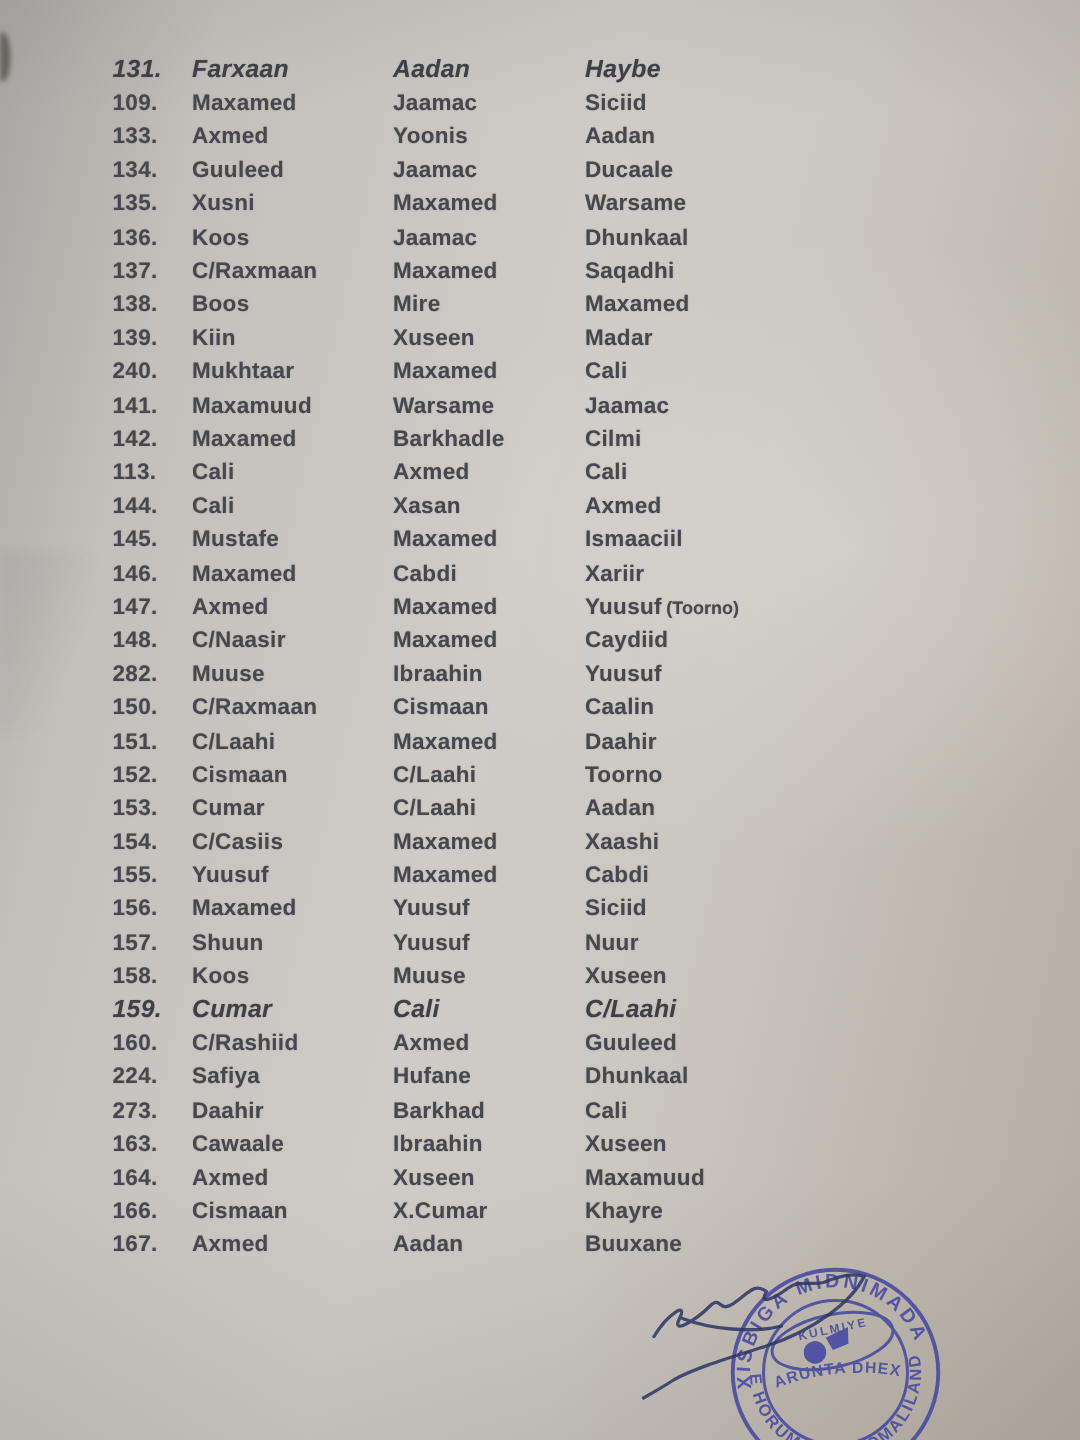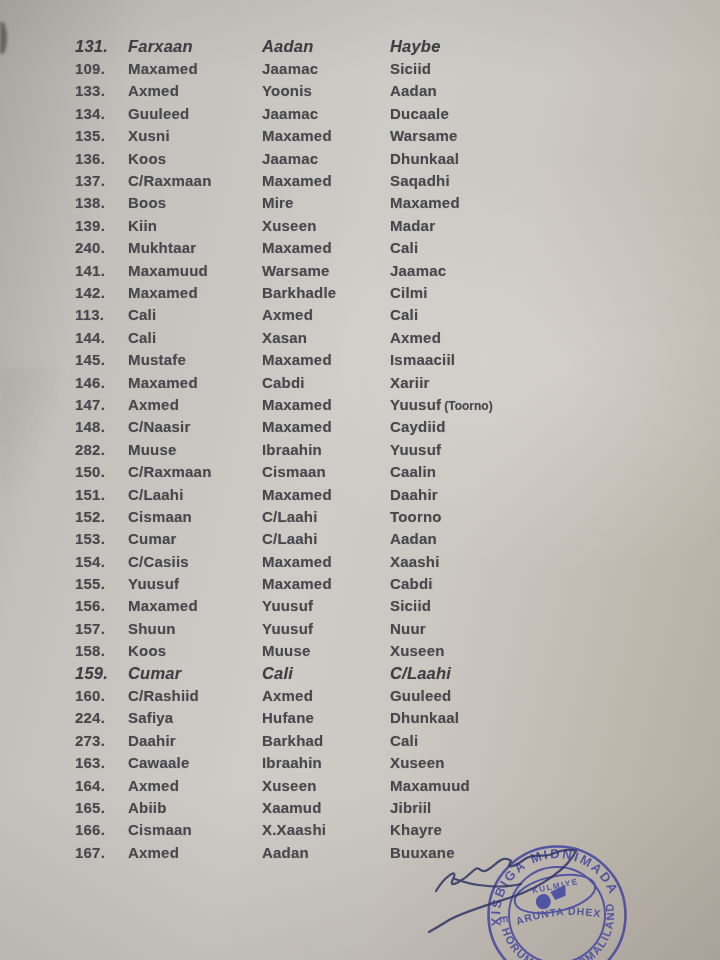--- a/index.html
+++ b/index.html
@@ -282,31 +282,25 @@
     <span class="c3"><span class="main">Xuseen</span></span>
   </div>
 
   <div class="row">
     <span class="num">164.</span>
     <span class="c1">Axmed</span>
     <span class="c2">Xuseen</span>
     <span class="c3"><span class="main">Maxamuud</span></span>
   </div>
 
-  <div class="row">
-    <span class="num">165.</span>
-    <span class="c1">Abiib</span>
-    <span class="c2">Xaamud</span>
-    <span class="c3"><span class="main">Jibriil</span></span>
-  </div>
 
   <div class="row">
     <span class="num">166.</span>
     <span class="c1">Cismaan</span>
-    <span class="c2">X.Xaashi</span>
+    <span class="c2">X.Cumar</span>
     <span class="c3"><span class="main">Khayre</span></span>
   </div>
 
   <div class="row">
     <span class="num">167.</span>
     <span class="c1">Axmed</span>
     <span class="c2">Aadan</span>
     <span class="c3"><span class="main">Buuxane</span></span>
   </div>
 </div>

